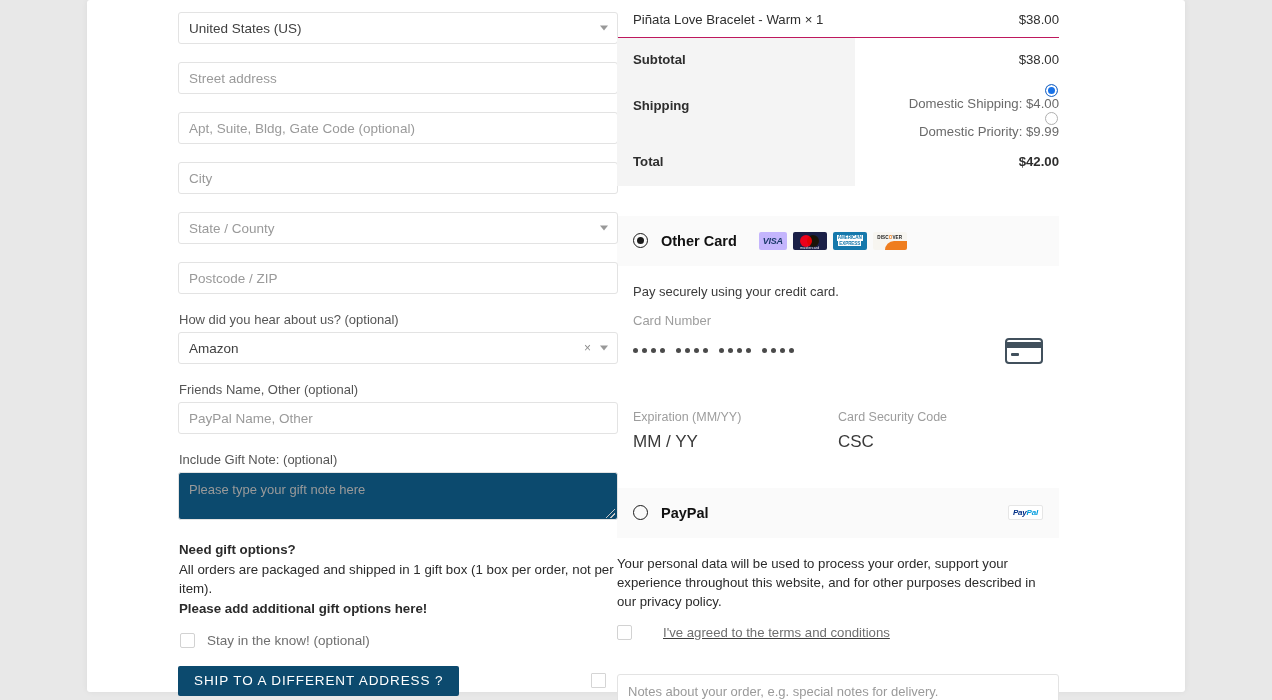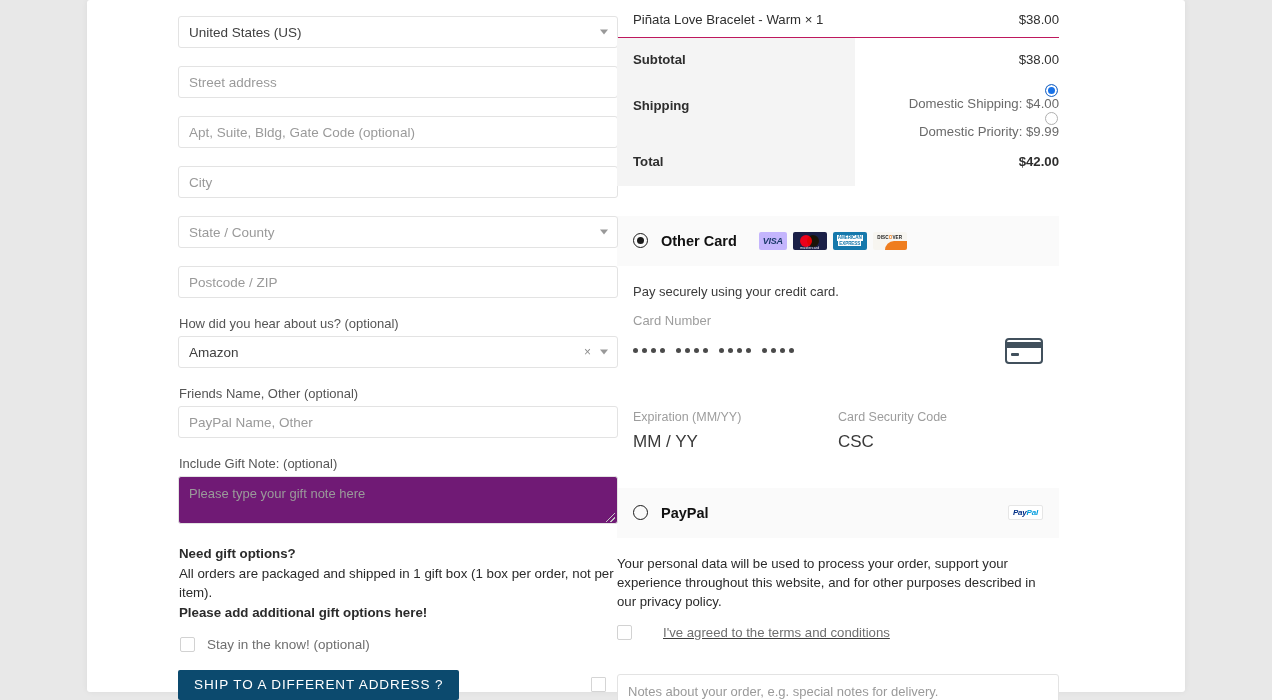--- a/index.html
+++ b/index.html
@@ -11,38 +11,38 @@
     font-size:14px; color:#3c3c3c;
     -webkit-font-smoothing:antialiased;
   }
   .page-wrap { position:relative; width:1272px; height:700px; }
   .content-card {
     position:absolute; left:87px; top:0; width:1098px; height:692px;
     background:#ffffff; border-radius:3px;
     box-shadow:0 0 6px rgba(0,0,0,0.06);
   }
   .cols { display:flex; width:100%; height:100%; }
-  .col-left { width:530px; padding:16px 0 0 91px; }
+  .col-left { width:530px; padding:0 0 0 91px;margin-top:12px; }
   .col-right { width:568px; padding:0 6px 0 0; }
 
   
   .fld { width:440px; height:32px; border:1px solid #e3e3e3; background:#fff;
          border-radius:3px; margin-bottom:18px; position:relative;
          display:flex; align-items:center; padding:0 10px; }
   .fld.sel { cursor:pointer; }
   .ph { color:#9a9a9a; font-size:13.5px; }
   .val { color:#404040; font-size:13.5px; }
   .caret { position:absolute; right:9px; top:50%; transform:translateY(-50%);
            width:0; height:0; border-left:4px solid transparent;
            border-right:4px solid transparent; border-top:5px solid #999; }
   .clr-x { position:absolute; right:26px; top:50%; transform:translateY(-50%);
            color:#8d8d8d; font-size:12px; line-height:1; }
   .lbl { font-size:13px; color:#555; margin:0 0 5px 1px; }
   .ta { width:440px; height:48px; border:1px solid #e3e3e3; border-radius:3px;
-        background:#701a75; padding:8px 10px; position:relative; margin-bottom:20px; }
+        background:#0c4a6e; padding:8px 10px; position:relative; margin-bottom:20px; }
   .ta .ph { font-size:13px; }
   .grip { position:absolute; right:2px; bottom:1px; width:9px; height:9px;
           background:
             linear-gradient(135deg, transparent 45%, #c6c6c6 45%, #c6c6c6 55%, transparent 55%),
             linear-gradient(135deg, transparent 70%, #c6c6c6 70%, #c6c6c6 80%, transparent 80%);
   }
 
   .giftblk { margin:0 0 14px 1px; line-height:1.48; font-size:13.3px; color:#2b2b2b; }
   .giftblk b { font-weight:bold; }
 

